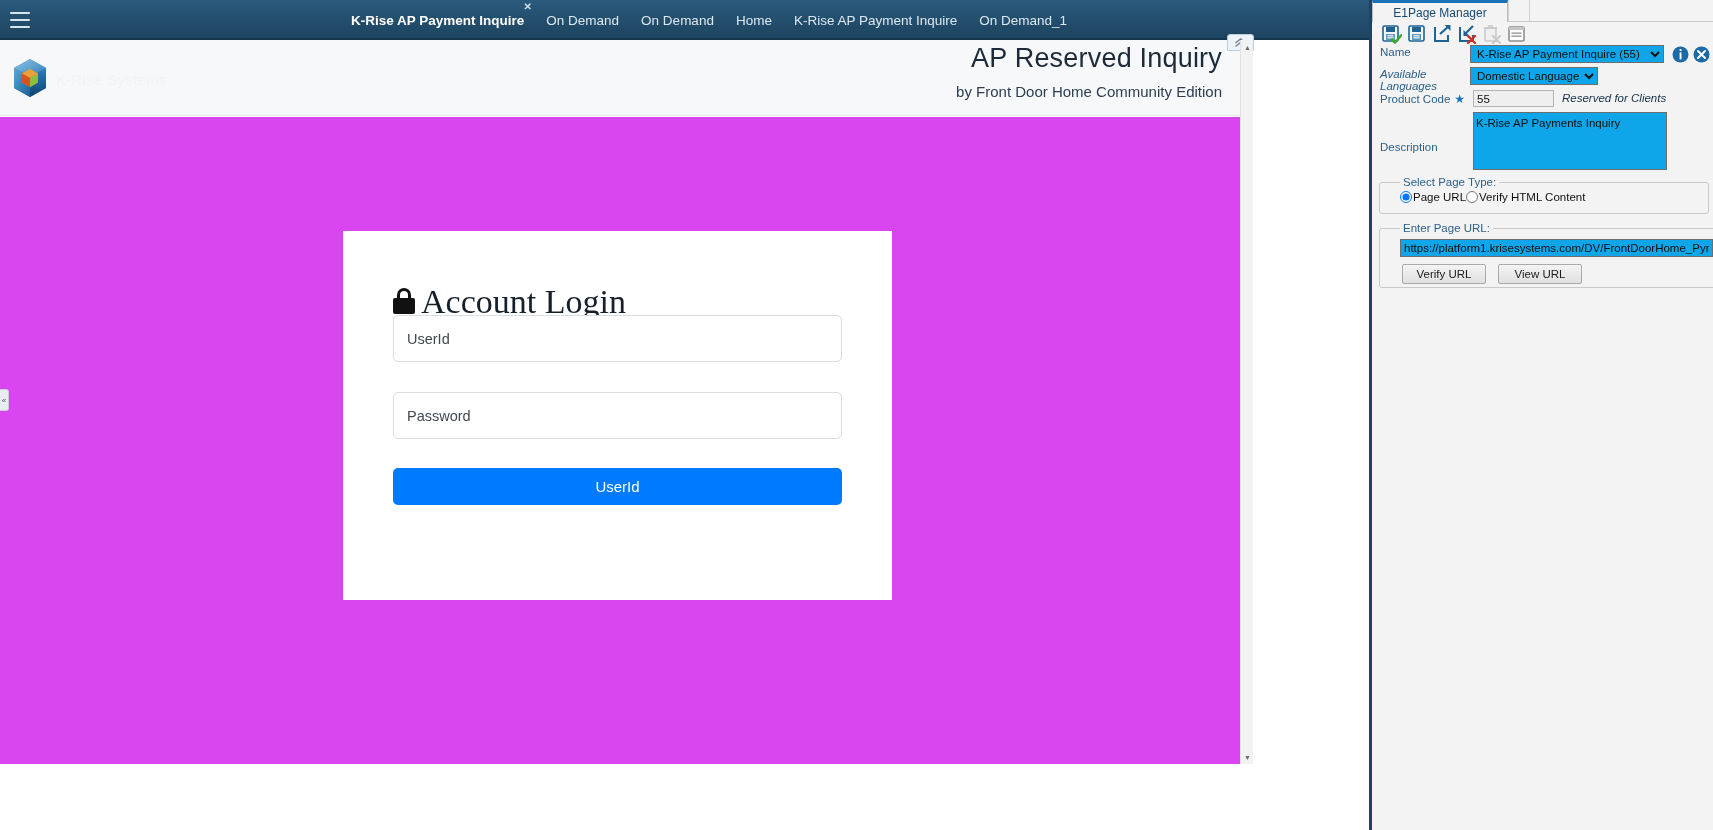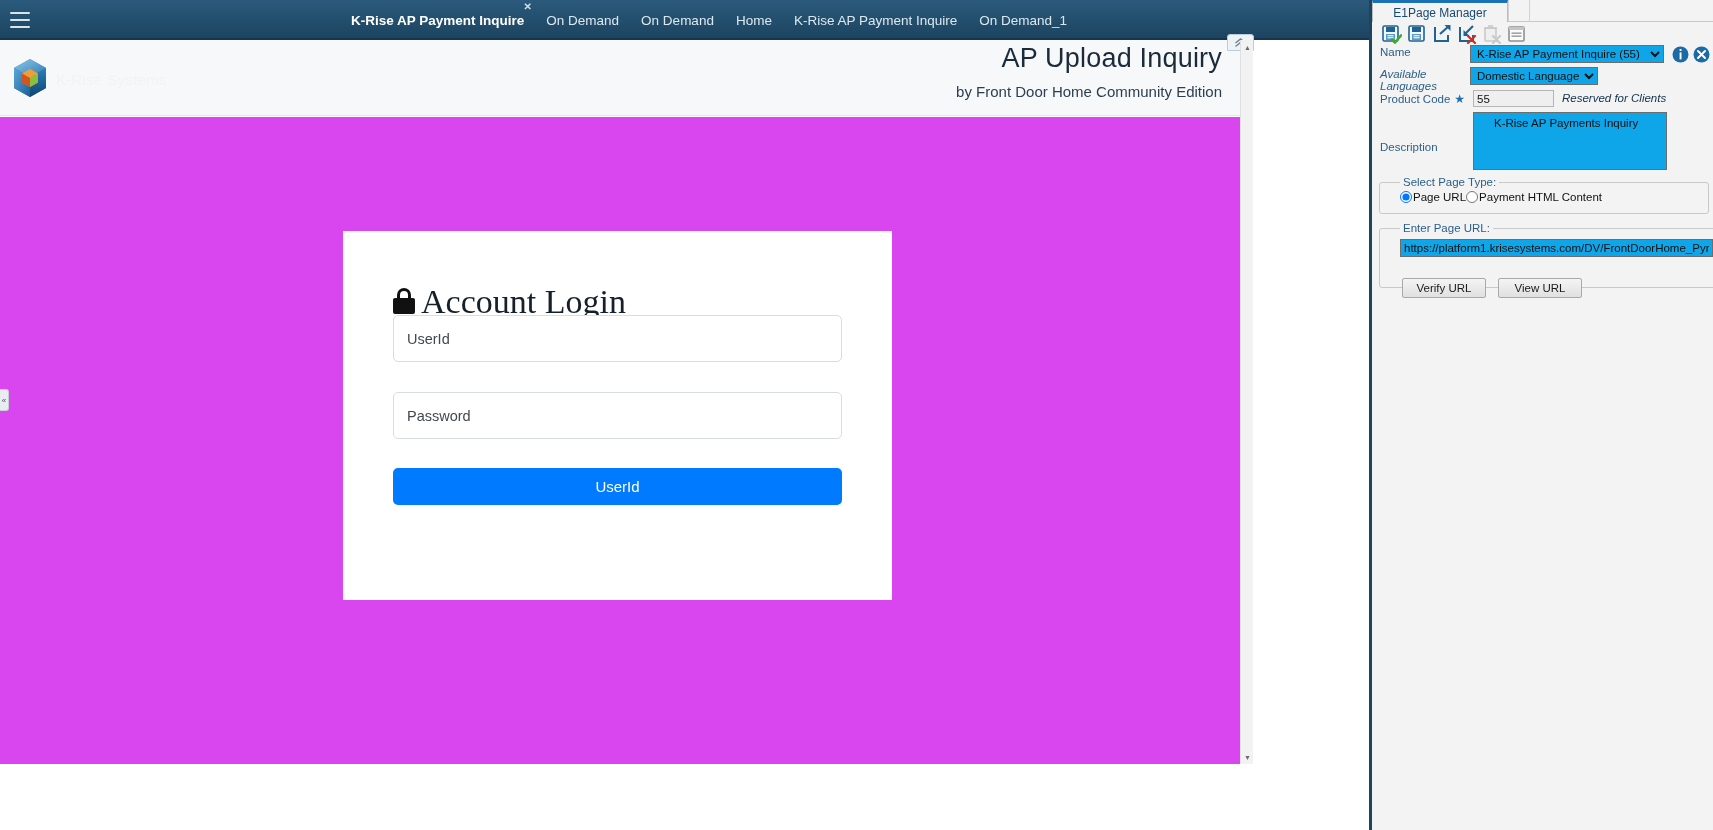--- a/index.html
+++ b/index.html
@@ -275,21 +275,21 @@
     font-family: "Liberation Sans", sans-serif;
     font-size: 11.5px;
     color: #111111;
     background: #0ea5e9;
     border: 1px solid #6d6d6d;
     outline: none;
   }
   select.pf-select { height: 18px; padding: 0 2px; }
   input.pf-input { height: 17px; padding: 0 3px; }
   input.pf-input.readonly { background: #efefef; border: 1px solid #b5b5b5; }
-  textarea.pf-textarea { padding: 3px 20px; resize: none; line-height: 1.3; }
+  textarea.pf-textarea { padding: 3px 2px; resize: none; line-height: 1.3; }
 
   .note-text { font-style: italic; color: #12304a; font-size: 11.5px; }
 
   fieldset.pf-group {
     position: absolute;
     border: 1px solid #c9c9c9;
     border-radius: 3px;
     padding: 3px 6px 6px 20px;
     margin: 0;
   }
@@ -376,21 +376,21 @@
           <polygon points="17,1 33,10 17,19 1,10" fill="url(#gTL)"></polygon>
           <polygon points="33,10 33,30 17,39 17,19" fill="url(#gBR)"></polygon>
           <polygon points="1,10 17,19 17,39 1,30" fill="url(#gTR)"></polygon>
           <polygon points="17,11 25,15.5 25,24.5 17,29 9,24.5 9,15.5" fill="#e98a22"></polygon>
           <polygon points="17,11 25,15.5 17,20 9,15.5" fill="#e8a13a"></polygon>
           <polygon points="9,15.5 17,20 17,29 9,24.5" fill="#d4531f"></polygon>
           <polygon points="17,20 25,15.5 25,24.5 17,29" fill="#8cbf3f"></polygon>
         </svg>
       </div>
       <div id="brand-wordmark">K-Rise Systems</div>
-      <div id="header-title">AP Upload Inquiry</div>
+      <div id="header-title">AP Reserved Inquiry</div>
       <div id="header-subtitle">by Front Door Home Community Edition</div>
       <div id="collapse-header-btn">
         <svg width="13" height="11" viewBox="0 0 13 11">
           <path d="M1.5 6 L6.5 2 L11.5 6" fill="none" stroke="#6f8296" stroke-width="1.4"></path>
           <path d="M1.5 9.5 L6.5 5.5 L11.5 9.5" fill="none" stroke="#6f8296" stroke-width="1.4"></path>
         </svg>
       </div>
     </div>
 
     <div id="page-body">
@@ -531,29 +531,29 @@
 
       <fieldset class="pf-group" style="left:7px; top:130px; width:330px; height:38px;">
         <legend>Select Page Type:</legend>
         <div class="radio-row">
           <label>
             <input type="radio" name="pgtype" checked="" style="margin: 0px 1px 0px 0px; width: 12px; height: 12px;">
             <span>Page URL</span>
           </label>
           <label>
             <input type="radio" name="pgtype" style="margin: 0px 1px 0px 0px; width: 12px; height: 12px;">
-            <span>Payment HTML Content</span>
+            <span>Verify HTML Content</span>
           </label>
         </div>
       </fieldset>
 
       <fieldset class="pf-group" style="left:7px; top:176px; width:330px; height:66px;">
         <legend>Enter Page URL:</legend>
         <input class="pf-input" type="text" style="width: 313px; height: 18px; margin-top: 2px;" value="https://platform1.krisesystems.com/DV/FrontDoorHome_PymtInquiry.html">
-        <div style="margin-top:21px; display:flex; gap:12px; padding-left:2px;">
+        <div style="margin-top:7px; display:flex; gap:12px; padding-left:2px;">
           <button class="pf-button" style="width:84px;">Verify URL</button>
           <button class="pf-button" style="width:84px;">View URL</button>
         </div>
       </fieldset>
 
     </div>
   </div>
 </div>
 
 </body></html>

